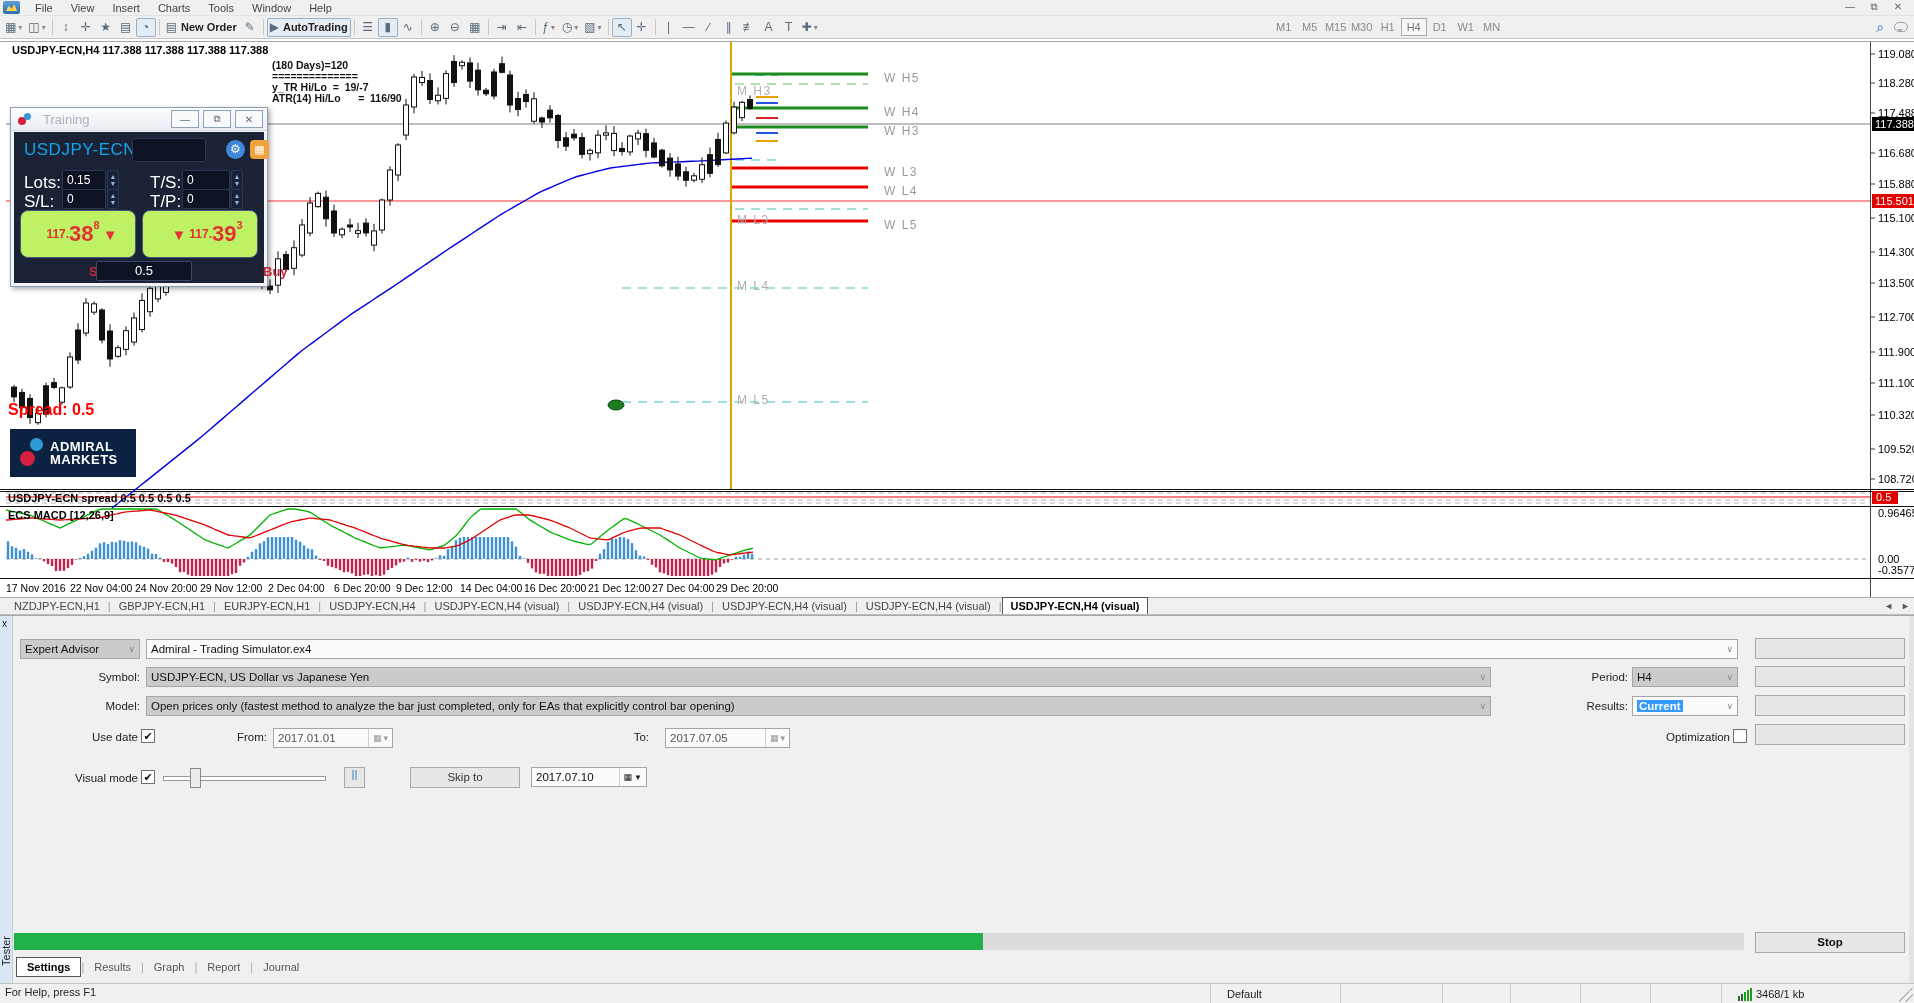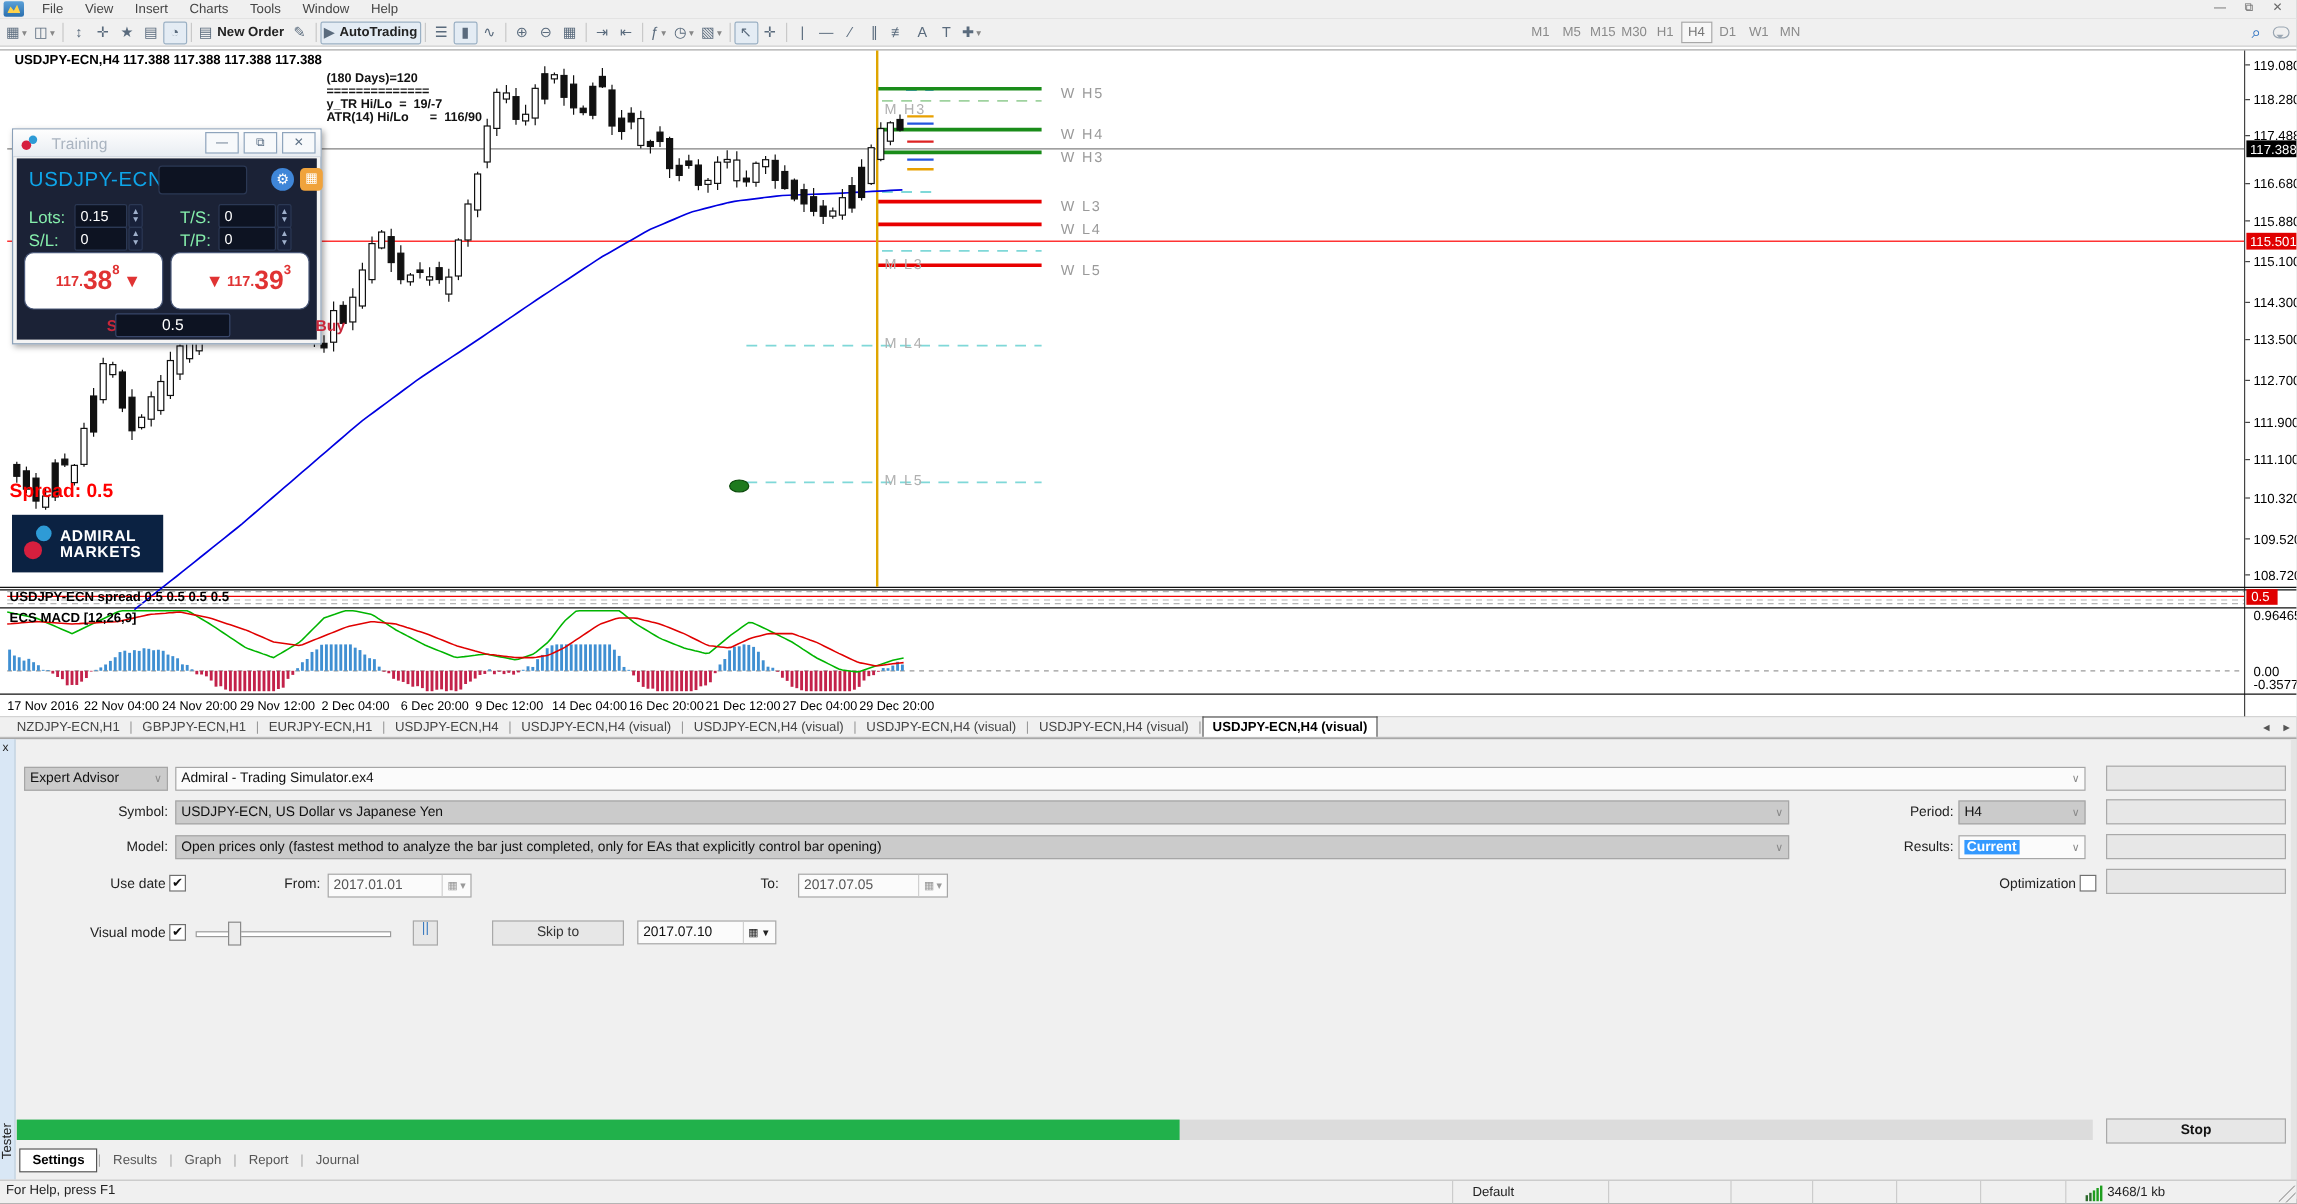--- a/index.html
+++ b/index.html
@@ -46,24 +46,24 @@
   .dlg-ico .r{position:absolute;left:1px;top:5px;width:8px;height:8px;border-radius:50%;background:#d61f3e;}
   .dlg-ico .b{position:absolute;left:7px;top:1px;width:7px;height:7px;border-radius:50%;background:#2e9bd6;}
   .dlg-title{color:#aab4c0;font-size:13px;margin-left:6px;}
   .dlg-btns{margin-left:auto;display:flex;gap:4px;margin-right:4px;}
   .dlg-btn{width:28px;height:18px;border:1px solid #8ea4bc;background:#f7f9fb;color:#5a6e84;font-size:10px;display:flex;align-items:center;justify-content:center;}
   .dlg-body{position:absolute;left:3px;right:3px;top:24px;bottom:3px;background:#1b2236;}
   .dlg-sym{position:absolute;left:10px;top:8px;color:#0ea5e9;font-size:17px;letter-spacing:.5px;}
   .dlg-symbox{position:absolute;left:118px;top:6px;width:74px;height:24px;background:#0d1322;border:1px solid #2b3854;border-radius:3px;}
   .dlg-gear{position:absolute;left:212px;top:8px;width:19px;height:19px;border-radius:50%;background:#3f86d8;color:#fff;font-size:12px;text-align:center;line-height:19px;}
   .dlg-orange{position:absolute;left:236px;top:8px;width:19px;height:19px;border-radius:4px;background:#f0a33c;color:#fff;font-size:11px;text-align:center;line-height:19px;}
-  .dlg-lab{position:absolute;color:#86efac;font-size:14px;}
+  .dlg-lab{position:absolute;color:#ffffff;font-size:17px;}
   .dlg-field{position:absolute;height:20px;background:#0d1322;border:1px solid #2b3854;border-radius:2px;color:#fff;font-size:12px;padding:2px 4px;}
   .spin{position:absolute;width:12px;height:20px;display:flex;flex-direction:column;align-items:center;justify-content:center;color:#9fb0cc;font-size:7px;line-height:7px;background:#18213a;border:1px solid #2b3854;border-radius:2px;}
-  .px-btn{position:absolute;top:78px;width:116px;height:48px;background:#ffffff;border:1px solid #4a5878;border-radius:8px;display:flex;align-items:center;justify-content:center;color:#e03333;padding-left:11px;}
+  .px-btn{position:absolute;top:78px;width:116px;height:48px;background:#bef264;border:1px solid #4a5878;border-radius:8px;display:flex;align-items:center;justify-content:center;color:#e03333;padding-left:11px;}
   .px-small{font-size:12px;font-weight:bold;}
   .px-big{font-size:22px;font-weight:bold;}
   .px-sub{font-size:11px;font-weight:bold;align-self:flex-start;margin-top:8px;}
   .px-arrow{font-size:15px;margin:0 3px;color:#e03333;}
   .dlg-bottom-lab{position:absolute;top:132px;color:#c8273a;font-size:13px;font-weight:bold;margin-left:47px;}
   .dlg-spreadbox{position:absolute;left:82px;top:129px;width:96px;height:20px;background:#0d1322;border:1px solid #39476a;border-radius:2px;color:#fff;font-size:13px;text-align:center;line-height:18px;}
   
   .chart-tabs{left:0;top:598px;width:1914px;height:17px;background:#f0f0f0;border-bottom:1px solid #bdbdbd;display:flex;align-items:flex-end;padding-left:6px;}
   .ctab{padding:2px 8px 2px;color:#444;font-size:11px;white-space:nowrap;}
   .ctab-sep{color:#999;padding:2px 0;}

